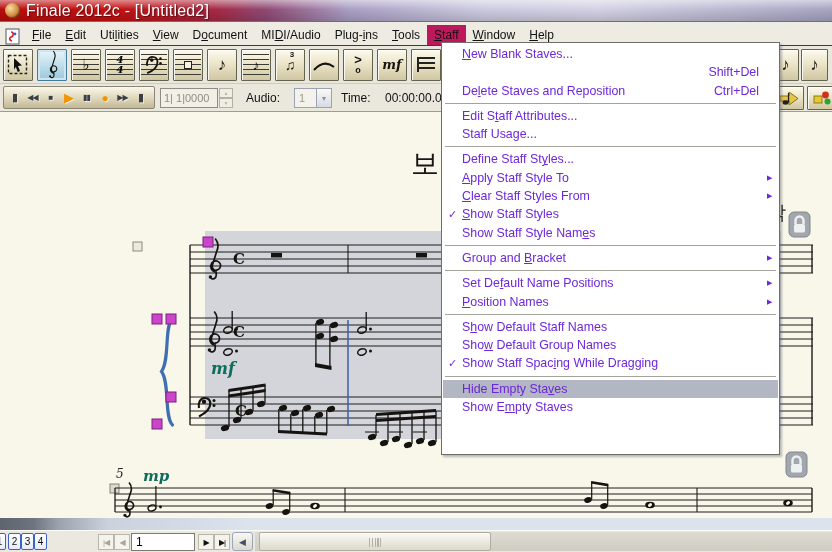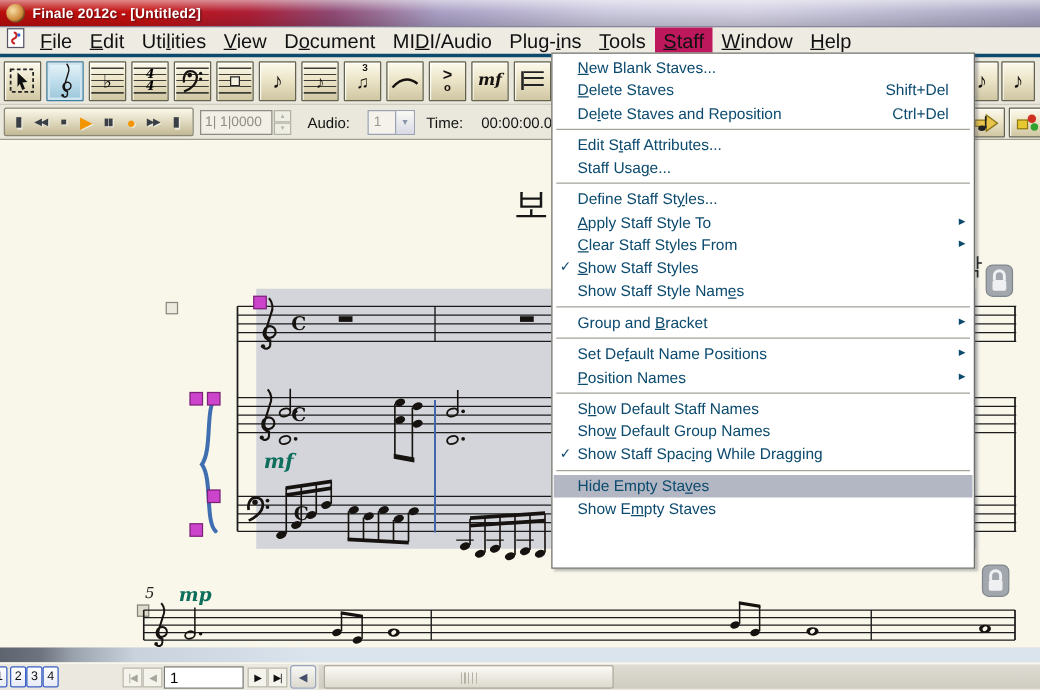--- a/index.html
+++ b/index.html
@@ -8,26 +8,26 @@
        font-family:"Liberation Sans",sans-serif;background:#ece9e0;}
 
   
   .titlebar{position:absolute;left:0;top:0;width:832px;height:22px;
     background:linear-gradient(180deg,rgba(255,255,255,.5),rgba(255,255,255,0) 45%,rgba(0,0,0,.14)),
                linear-gradient(90deg,#b90d0d 0%,#c41111 14%,#ae1f36 24%,#8f4a74 32%,#a99fc4 42%,#cccadf 58%,#d3d1e3 72%,#a6a4c1 100%);
     display:flex;align-items:center;border-bottom:1px solid #6e6c88;}
   .app-icon{width:15px;height:15px;border-radius:50%;margin-left:5px;
     background:radial-gradient(circle at 35% 35%,#f7dda6,#cf8c3c 55%,#8a5a20);
     box-shadow:inset -1px -1px 1px rgba(0,0,0,.4);}
-  .title-text{color:#fff;font-weight:bold;font-size:11px;margin-left:6px;
+  .title-text{color:#fff;font-weight:normal;font-size:16px;margin-left:6px;
     text-shadow:1px 1px 1px rgba(0,0,0,.45);letter-spacing:.2px;}
 
   
   .menubar{position:absolute;left:0;top:22px;width:832px;height:24px;background:#edebe2;
-    border-bottom:3px solid #0c4a6e;display:flex;align-items:flex-start;font-size:16px;color:#111;}
+    border-bottom:1px solid #0c4a6e;display:flex;align-items:flex-end;font-size:12px;color:#111;}
   .doc-icon{width:17px;height:17px;margin:0 3px 0 5px;flex:0 0 auto;}
   .mb-item{padding:3px 7px;cursor:default;white-space:nowrap;}
   .mb-item.active{background:#be185d;}
 
   
   .toolbar{position:absolute;left:0;top:46px;width:832px;height:38px;background:#eae8dd;
     border-bottom:1px solid #cfccbe;display:flex;align-items:center;gap:4px;padding-left:3px;}
   .tbtn{width:30px;height:32px;flex:0 0 auto;border:1px solid #63634f;border-radius:1px;
     background:linear-gradient(180deg,#fdfaed 0%,#ece5c9 45%,#cfc6a2 100%);
     box-shadow:inset 1px 1px 0 rgba(255,255,255,.8);
@@ -96,21 +96,21 @@
     display:flex;align-items:center;justify-content:center;}
   .sb-track{position:absolute;left:23px;right:0;top:0;height:19px;background:linear-gradient(180deg,#dedbd2,#cfccc2);}
   .sb-thumb{position:absolute;left:4px;top:0;width:232px;height:19px;border:1px solid #b0aca0;border-radius:2px;
     background:linear-gradient(180deg,#fbfaf6,#dcd9cc);}
   .sb-grip{position:absolute;left:50%;top:5px;transform:translateX(-50%);width:13px;height:9px;
     background:repeating-linear-gradient(to right,#b5b1a4 0,#b5b1a4 1px,transparent 1px,transparent 3px);}
 
   
   .dropdown{position:absolute;left:441px;top:42px;width:339px;height:413px;background:#fff;
     border:1px solid #6f6f67;box-shadow:2px 2px 2px rgba(90,90,100,.4);z-index:60;
-    padding:2px 1px;font-size:12.4px;color:#0c4a6e;}
+    padding:2px 1px;font-size:12.4px;color:#6d28d9;}
   .menu-item{display:flex;align-items:center;height:18.3px;line-height:18.3px;white-space:nowrap;}
   .menu-item.hl{background:#b3b7c3;}
   .mi-chk{width:19px;text-align:center;font-size:11px;flex:0 0 auto;}
   .mi-lbl{flex:1 1 auto;overflow:hidden;}
   .mi-sc{margin-left:auto;padding-right:8px;flex:0 0 auto;}
   .mi-arr{width:11px;font-size:7px;text-align:left;flex:0 0 auto;}
   .menu-sep{border-top:1px solid #a3a39b;margin:3px 2px;}
   u{text-underline-offset:1px;}
 </style>
 </head>
@@ -445,21 +445,20 @@
 
   <div class="dropdown">
     <div>
         <div class="menu-item">
           <span class="mi-chk"></span>
           <span class="mi-lbl"><u>N</u>ew Blank Staves...</span>
           <span class="mi-arr"></span>
         </div>
         <div class="menu-item">
           <span class="mi-chk"></span>
-          <span class="mi-lbl"><u>D</u>elete Staves</span>
           <span class="mi-sc">Shift+Del</span>
           <span class="mi-arr"></span>
         </div>
         <div class="menu-item">
           <span class="mi-chk"></span>
           <span class="mi-lbl">De<u>l</u>ete Staves and Reposition</span>
           <span class="mi-sc">Ctrl+Del</span>
           <span class="mi-arr"></span>
         </div>
         <div class="menu-sep"></div>

